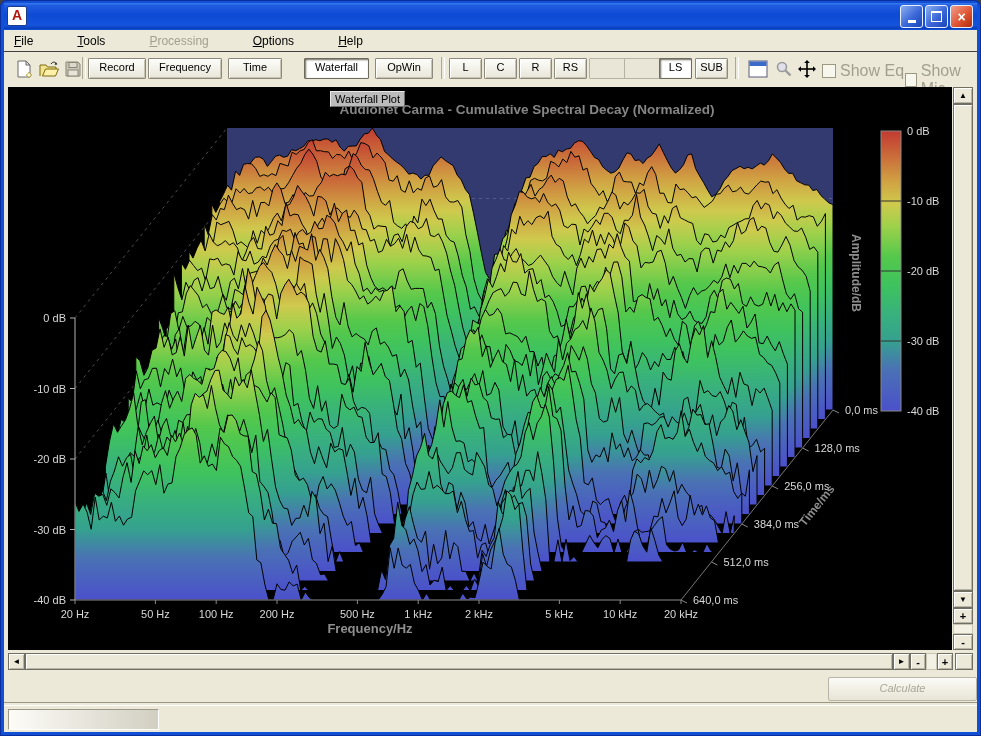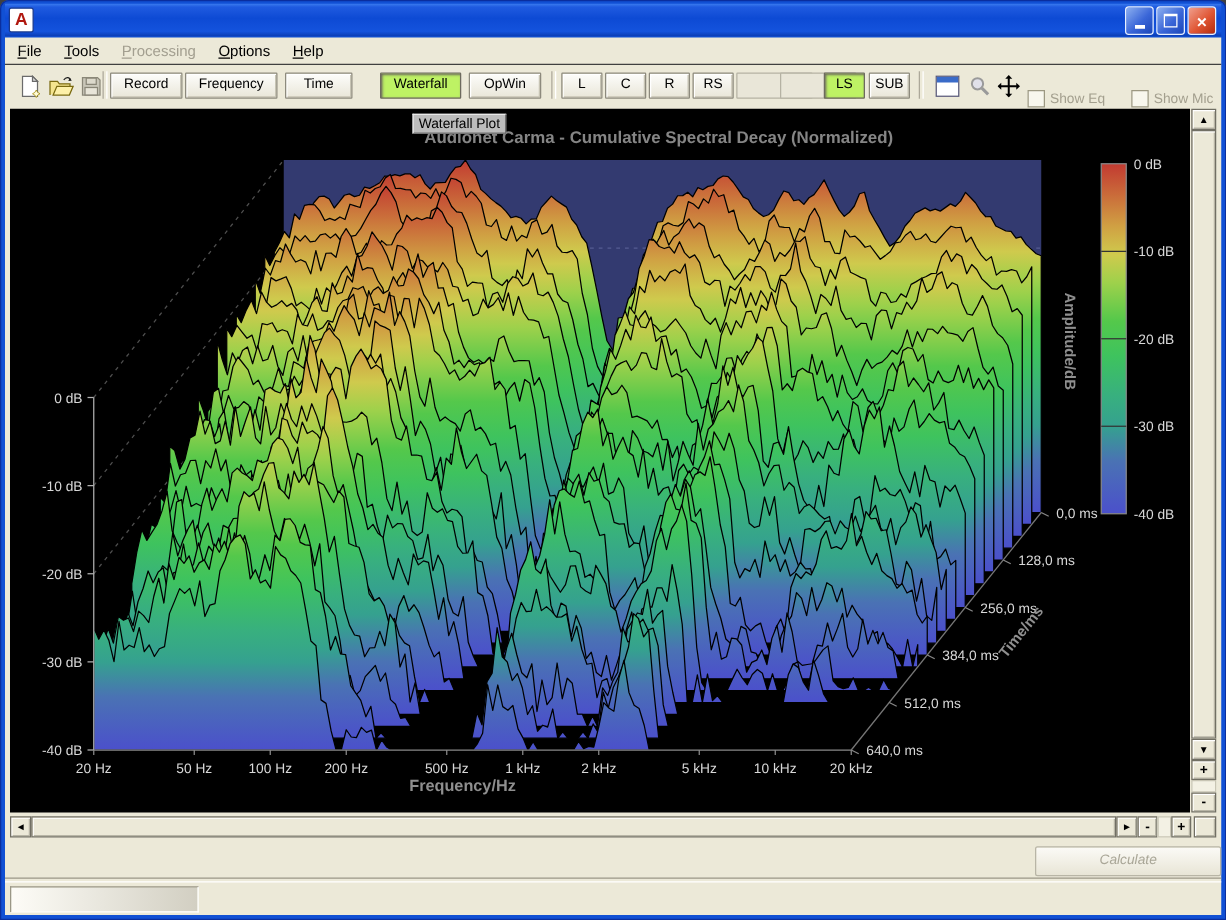--- a/index.html
+++ b/index.html
@@ -12,32 +12,32 @@
            color:#b01810;font-weight:bold;font-size:14px;line-height:17px;text-align:center;}
   .wtitle{color:#fff;font-weight:bold;font-size:13px;text-shadow:1px 1px 1px #0a2a80;white-space:nowrap;}
   .wbtns{position:absolute;right:4px;top:2px;display:flex;gap:2px;}
   .tbtn{width:21px;height:21px;border-radius:3px;border:1px solid #e8f0ff;display:flex;align-items:center;justify-content:center;}
   .tbtn.minb,.tbtn.maxb{background:linear-gradient(135deg,#8db0f0 0%,#3a66d8 55%,#1b46b8 100%);}
   .tbtn.closeb{background:linear-gradient(135deg,#f0a08e 0%,#e05634 55%,#b32b0e 100%);color:#fff;font-weight:bold;font-size:14px;line-height:14px;}
   .minglyph{display:block;width:8px;height:3px;background:#fff;margin-top:10px;}
   .maxglyph{display:block;width:9px;height:8px;border:1px solid #fff;border-top-width:2px;}
   
   .client{position:absolute;left:4px;top:30px;width:973px;height:702px;background:#ece9d8;}
-  .menubar{position:absolute;left:0;top:0;width:100%;height:21px;display:flex;align-items:center;font-size:12px;color:#000;}
+  .menubar{position:absolute;left:0;top:0;width:100%;height:21px;display:flex;align-items:center;font-size:12px;color:#000;gap:26px;}
   .mi{padding:2px 8px;margin-left:2px;}
   .mi.disabled{color:#a39f90;}
   .toolbar{position:absolute;left:0;top:21px;width:100%;height:34px;border-top:1px solid #404040;}
   .tsep{position:absolute;top:5px;width:2px;height:22px;border-left:1px solid #aca899;border-right:1px solid #fff;}
   .ticon{position:absolute;top:5px;width:24px;height:24px;display:flex;align-items:center;justify-content:center;}
   .tb-btn{position:absolute;top:6px;height:19px;font-size:11px;color:#000;text-align:center;line-height:17px;
           background:linear-gradient(180deg,#fdfdfb,#e9e6d8);border:1px solid #8d8a7d;
           box-shadow:inset 1px 1px 0 #fff, inset -1px -1px 0 #c7c4b4;border-radius:1px;}
-  .tb-btn.active{background:#bef264;box-shadow:inset 1px 1px 2px #6d6a5e;border-color:#6d6a5e;}
+  .tb-btn.active{background:#ffffff;box-shadow:inset 1px 1px 2px #6d6a5e;border-color:#6d6a5e;}
   .tb-btn.disabled{color:#a8a496;background:#e9e6d8;box-shadow:none;border-color:#b5b2a3;padding-left:28px;}
-  .cbwrap{position:absolute;top:20px;display:flex;align-items:center;gap:4px;font-size:11px;color:#a39f8e;}
+  .cbwrap{position:absolute;top:10px;display:flex;align-items:center;gap:4px;font-size:16px;color:#a39f8e;}
   .cbbox{width:12px;height:12px;border:1px solid #9c9882;background:#f8f7ee;}
   
   .plot{position:absolute;left:4px;top:57px;width:944px;height:563px;background:#000;}
   .plot-tag{position:absolute;left:322px;top:4px;background:#bcbcbc;color:#000;font-size:11px;padding:1px 4px;border:1px solid #6e6e6e;border-top-color:#e8e8e8;border-left-color:#e8e8e8;}
   
   .sb-btn,.sb-thumb{background:#ece9d8;border:1px solid #716f64;box-shadow:inset 1px 1px 0 #fff,inset -1px -1px 0 #b8b5a6;
           display:flex;align-items:center;justify-content:center;font-size:8px;color:#000;box-sizing:border-box;}
   .sb-btn.glyph12{font-size:11px;font-weight:bold;}
   .vscroll{position:absolute;left:949px;top:57px;width:20px;height:563px;background:#f3f1e4;display:flex;flex-direction:column;}
   .vscroll>div{width:20px;}

